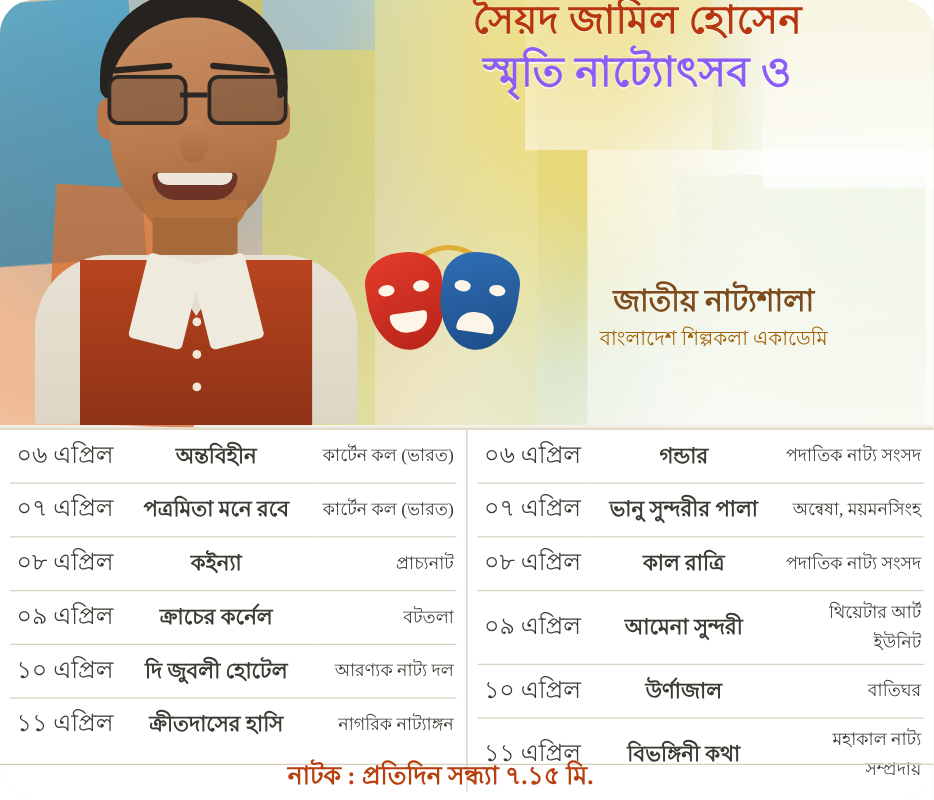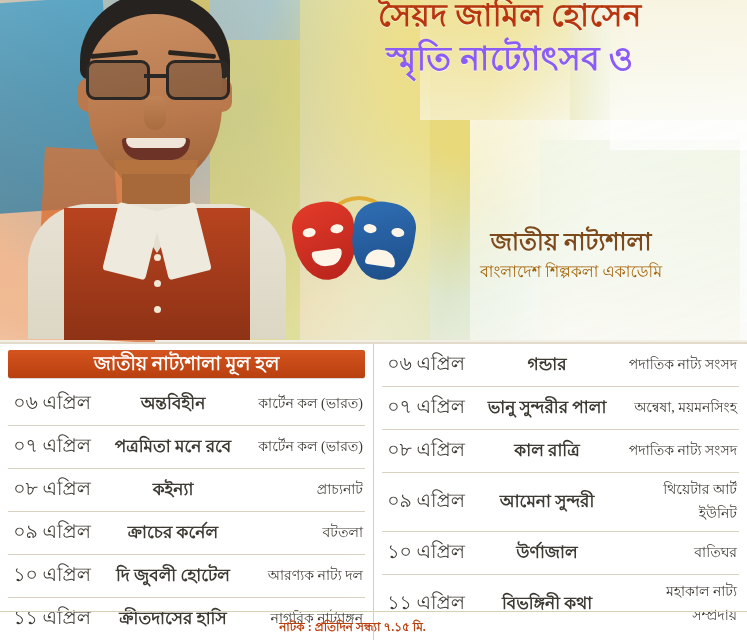--- a/index.html
+++ b/index.html
@@ -12,20 +12,21 @@
     overflow: hidden;
     font-family: "Liberation Sans", sans-serif;
     background: #ffffff;
   }
   .poster {
     position: relative;
     width: 747px;
     height: 640px;
     overflow: hidden;
     background: #f2efe6;
+    border-radius: 27px;
   }
   
   .bg {
     position: absolute;
     left: 0; top: 0;
     width: 747px;
     height: 340px;
     background:
       linear-gradient(102deg, rgba(255,255,255,0) 62%, rgba(255,255,255,0.85) 78%),
       linear-gradient(transparent 0, transparent 100%),
@@ -191,21 +192,21 @@
   .play-red { color: #c0391a; }
   .play-dark { color: #33312c; }
   .play-blue { color: #1f4f8f; }
 
   .footer {
     position: absolute;
     left: 0; bottom: 4px;
     width: 705px;
     text-align: center;
     font-family: "Liberation Serif", serif;
-    font-size: 12px;
+    font-size: 20px;
     font-weight: bold;
     color: #b8400f;
   }
   .foot-rule {
     position: absolute;
     left: 0; bottom: 30px;
     width: 747px;
     height: 1px;
     background: #d8cfbb;
   }
@@ -275,21 +276,20 @@
 
   <div class="subinfo">
     <div class="si2">জাতীয় নাট্যশালা</div>
     <div class="si3">বাংলাদেশ শিল্পকলা একাডেমি</div>
   </div>
 
   <div class="sched">
     <div class="cols">
 
       <div class="col left">
-        <div class="col-head">জাতীয় নাট্যশালা মূল হল</div>
         <table class="rows">
           <tbody>
               <tr>
             <td class="c-date">০৬ এপ্রিল</td>
             <td class="c-play play-red">অন্তবিহীন</td>
             <td class="c-group">কার্টেন কল (ভারত)</td>
           </tr>
           <tr>
             <td class="c-date">০৭ এপ্রিল</td>
             <td class="c-play play-red">পত্রমিতা মনে রবে</td>

